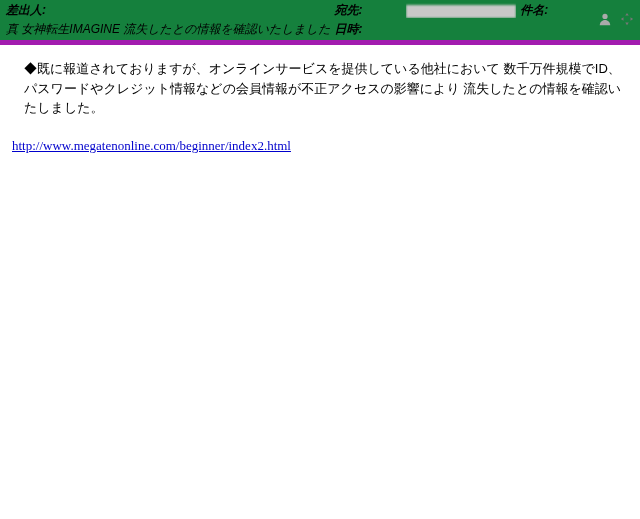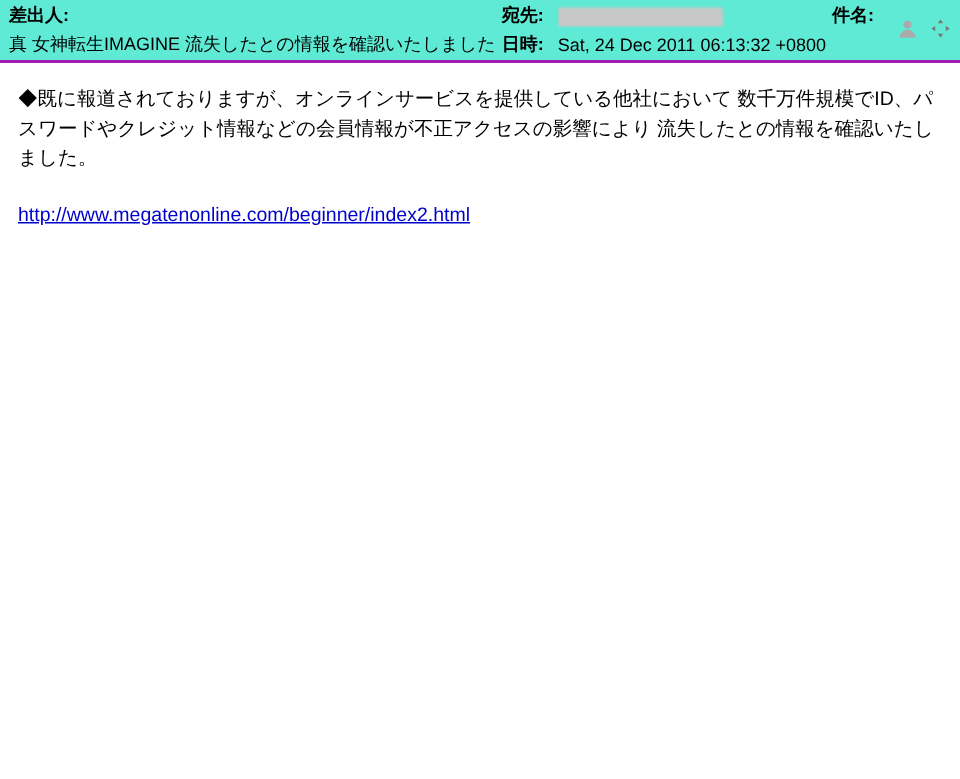--- a/index.html
+++ b/index.html
@@ -5,28 +5,29 @@
     * { margin: 0; padding: 0; box-sizing: border-box; }
     body {
       font-family: "MS PGothic", "Hiragino Kaku Gothic Pro", Meiryo, sans-serif;
       font-size: 12px;
       width: 640px;
       height: 519px;
       background: #fff;
       overflow: hidden;
     }
     .header {
-      background: #5eead4;
-      border-bottom: 2px solid #a21caf;
+      background: #15803d;
+      border-bottom: 5px solid #a21caf;
       padding: 2px 6px;
       display: grid;
       grid-template-columns: auto 1fr auto 1fr auto;
       grid-template-rows: auto auto;
       gap: 2px 4px;
       align-items: center;
+      font-style: italic;
     }
     .hlabel {
       font-weight: bold;
       white-space: nowrap;
     }
     .hval {
       white-space: nowrap;
       overflow: hidden;
     }
     .redacted {
@@ -45,27 +46,29 @@
       align-items: center;
       padding-left: 6px;
     }
     .body {
       padding: 14px 12px;
       line-height: 1.5;
       font-size: 13px;
     }
     .para {
       margin-bottom: 12px;
+      margin-left: 12px;
     }
     .link {
       color: #0000cc;
       text-decoration: underline;
       cursor: pointer;
       margin-top: 6px;
       display: inline-block;
+      font-family: Liberation Serif, serif;
     }
     .person-icon {
       width: 14px; height: 14px; fill: #aaa;
     }
     .expand-icon {
       width: 14px; height: 14px; stroke: #777; stroke-width: 1.5; fill: none;
     }
   </style>
 </head>
 <body>
@@ -83,19 +86,18 @@
     </span>
     <span>
       <svg class="expand-icon" viewBox="0 0 16 16">
           <path d="M8 1l2 3H6zM8 15l-2-3h4zM1 8l3-2v4zM15 8l-3 2V6z" fill="#777" stroke="none"></path>
         </svg>
     </span>
   </div>
   <span class="hlabel">件名:</span>
   <span class="hval">真 女神転生IMAGINE 流失したとの情報を確認いたしました</span>
   <span class="hlabel">日時:</span>
-  <span class="hval">Sat, 24 Dec 2011 06:13:32 +0800</span>
 </div>
 
 <div class="body">
   <div class="para">◆既に報道されておりますが、オンラインサービスを提供している他社において 数千万件規模でID、パスワードやクレジット情報などの会員情報が不正アクセスの影響により 流失したとの情報を確認いたしました。</div>
   <a class="link">http://www.megatenonline.com/beginner/index2.html</a>
 </div>
 
 </body></html>

